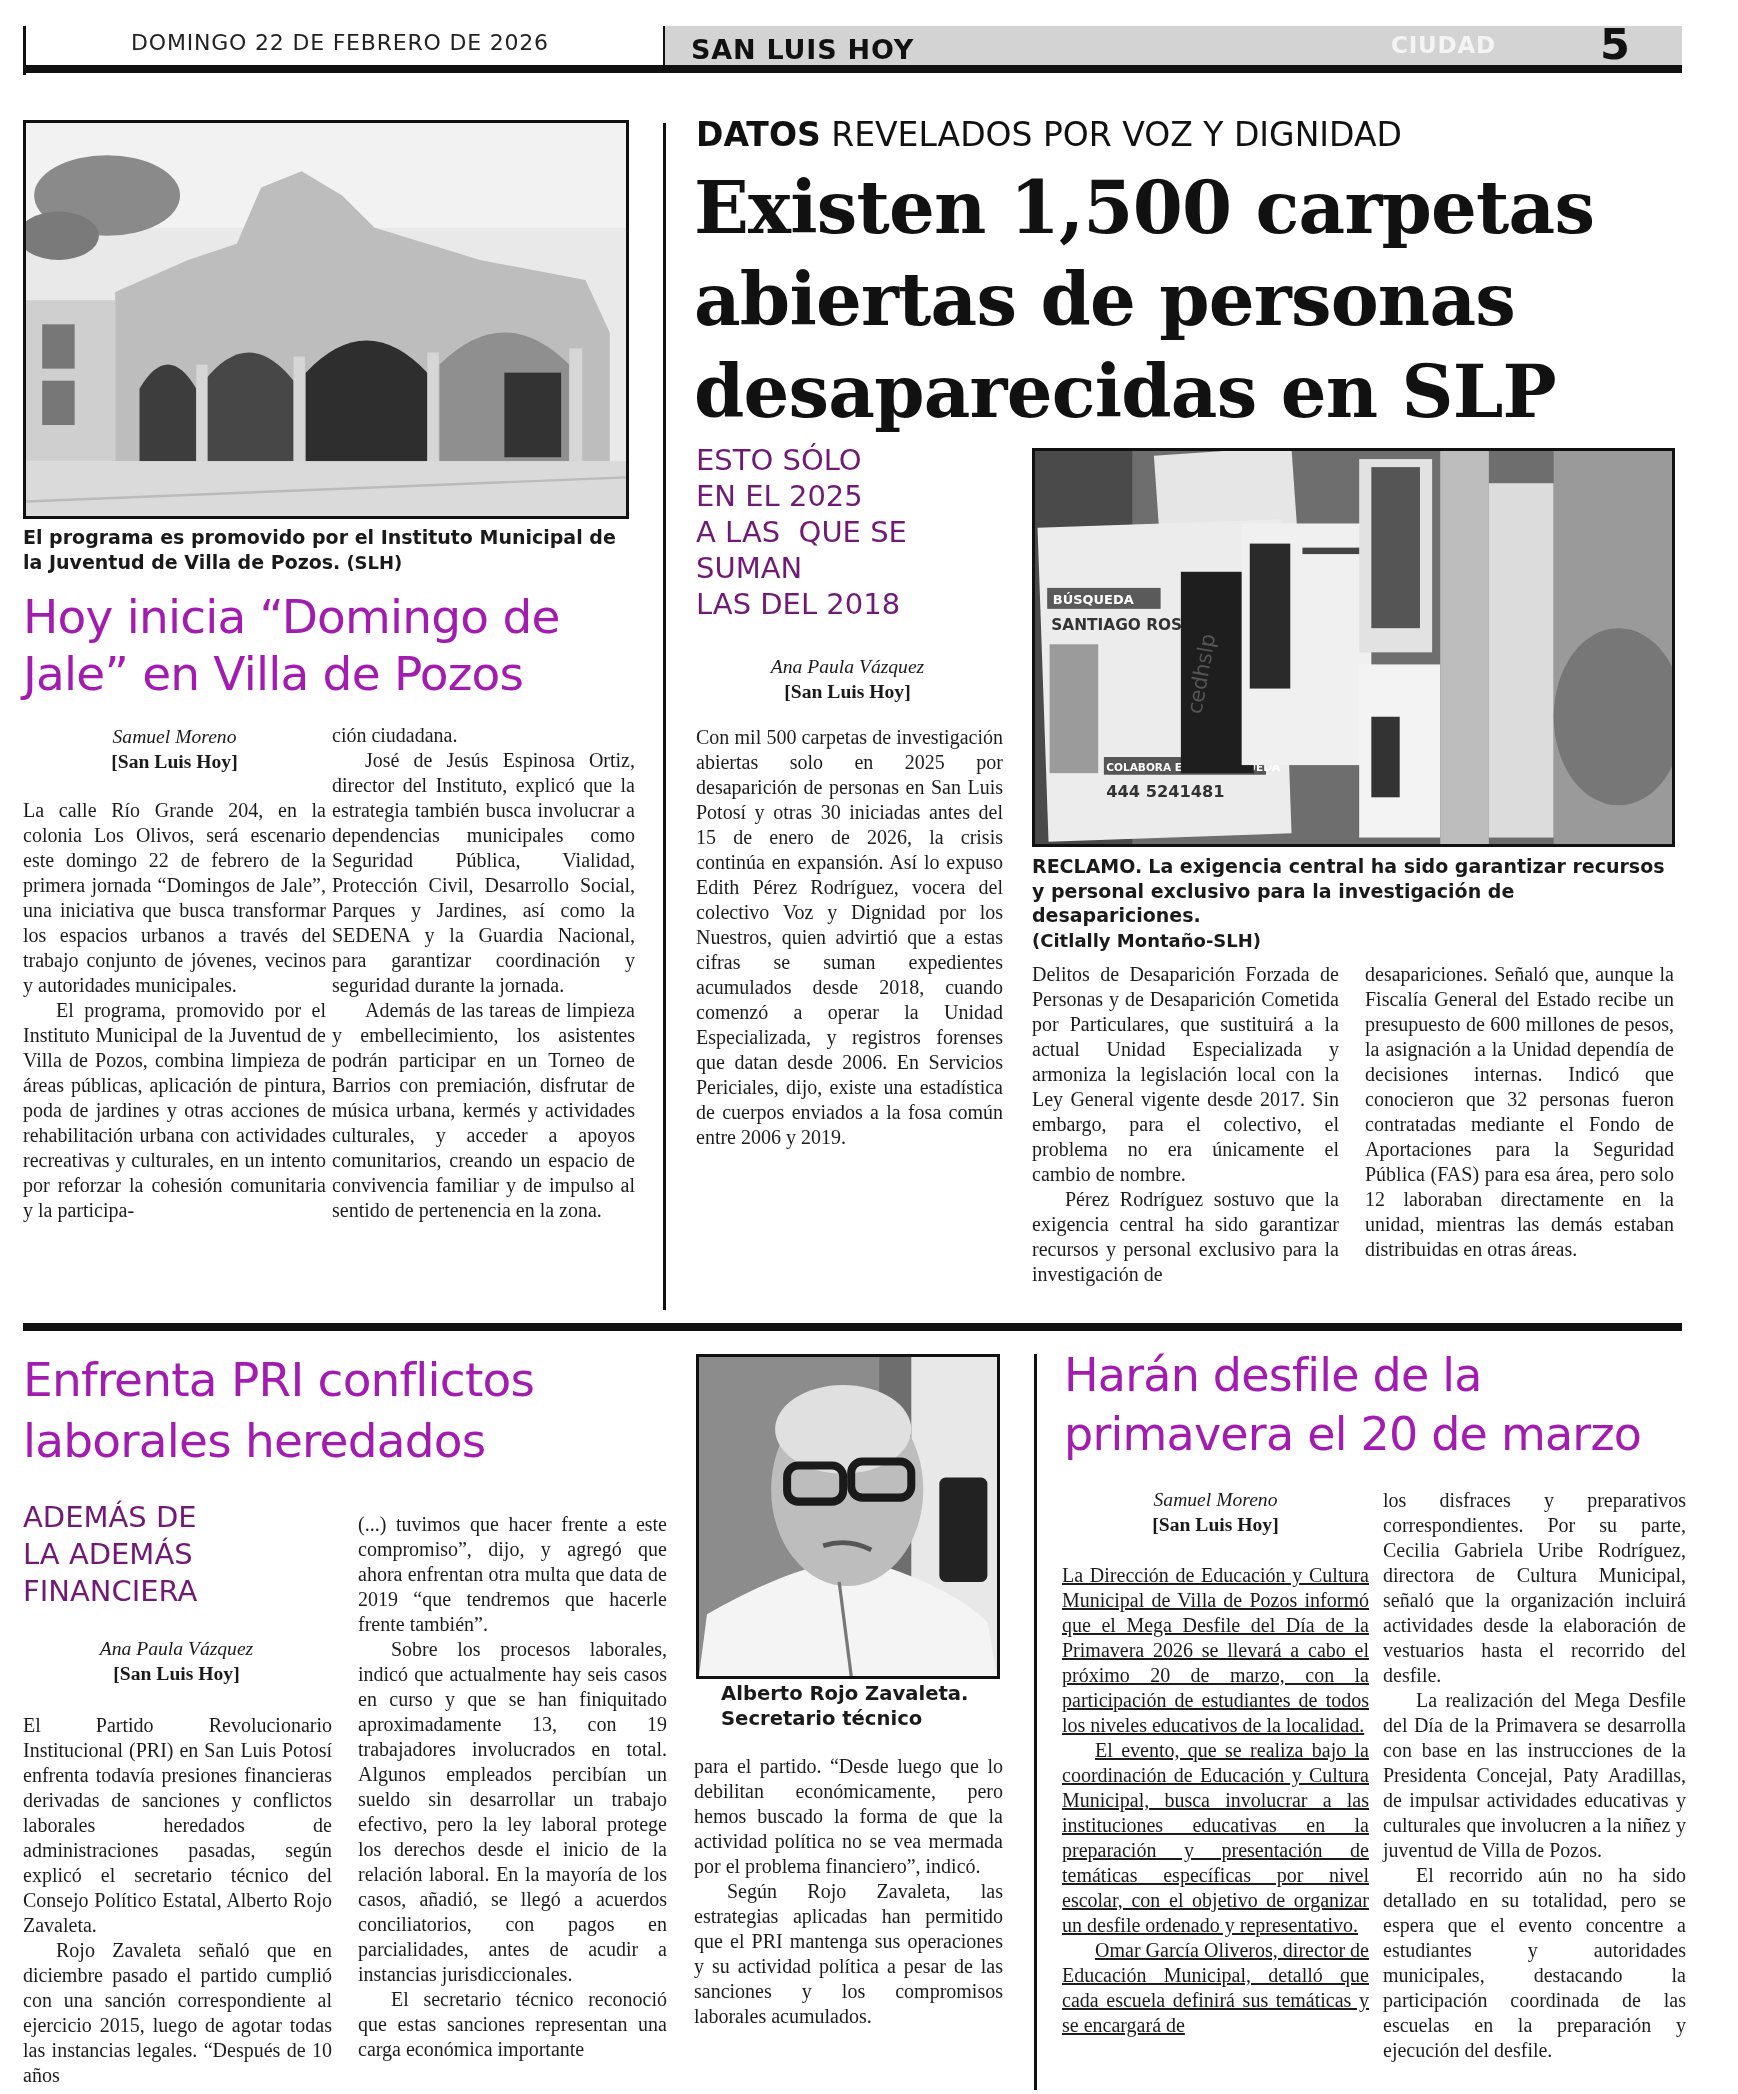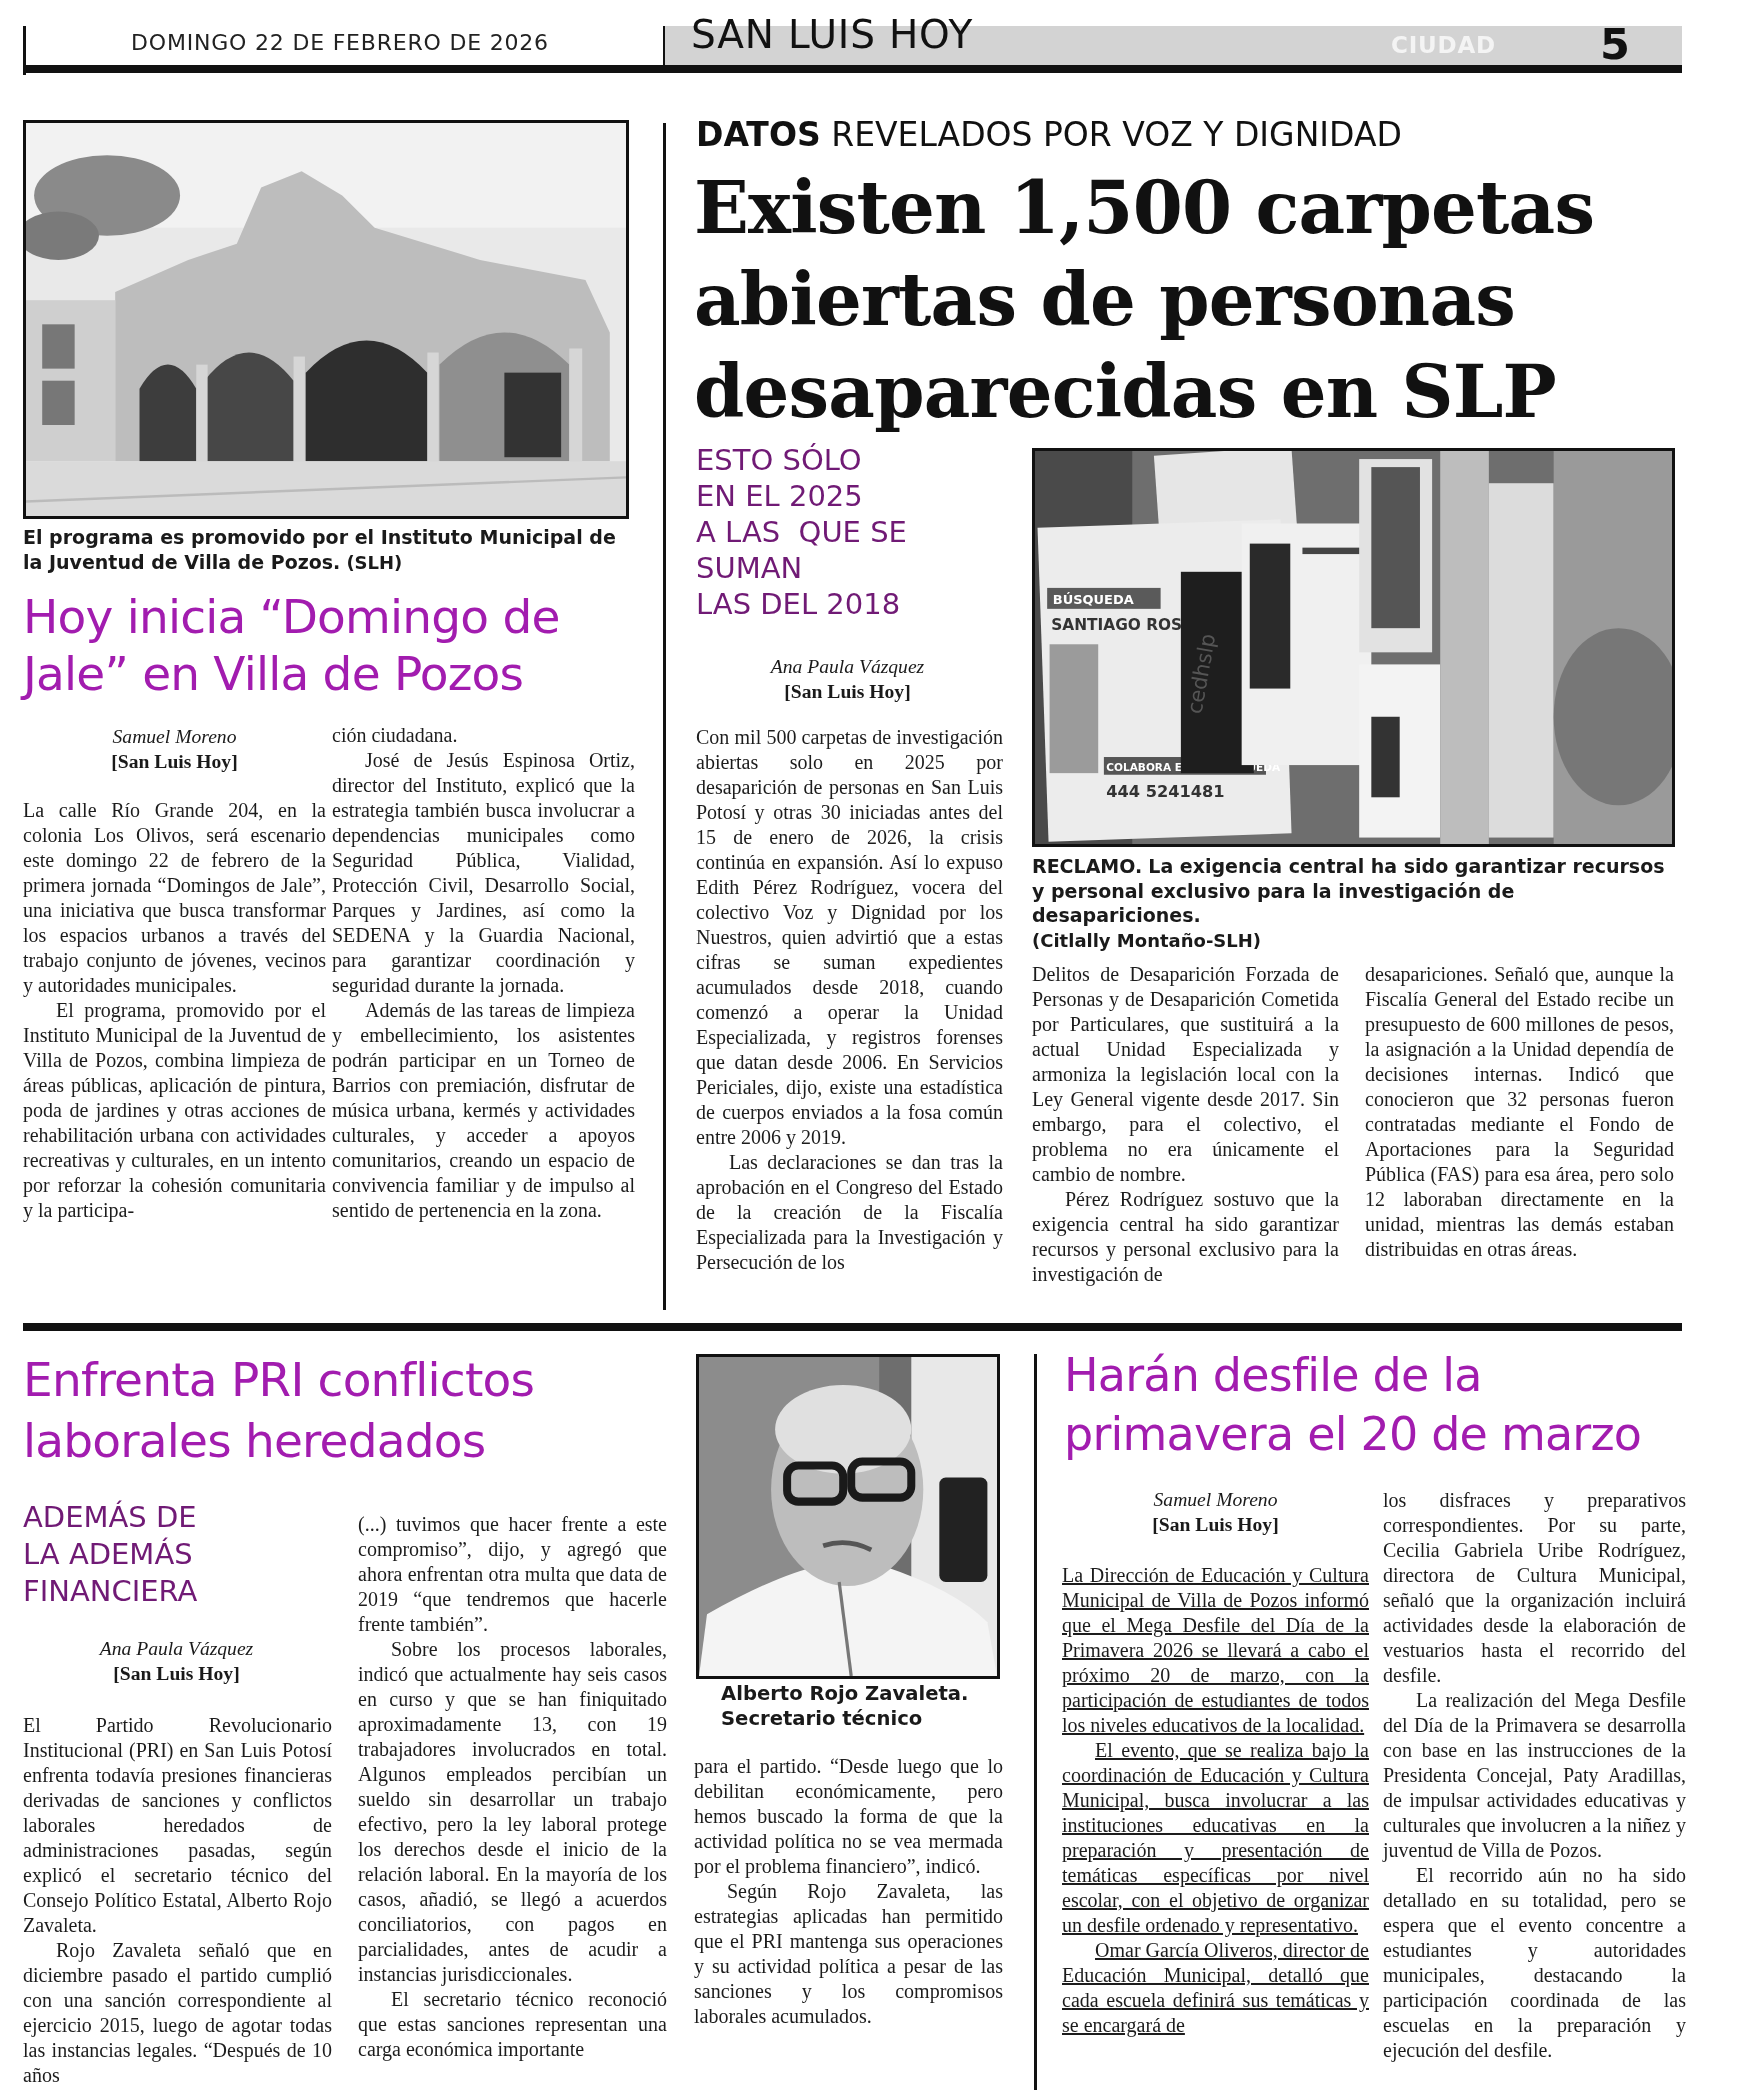--- a/index.html
+++ b/index.html
@@ -4,21 +4,21 @@
 <style>
   * { box-sizing: border-box; margin: 0; padding: 0; }
   html, body { width: 1738px; height: 2095px; background: #ffffff; overflow: hidden; }
   body { position: relative; font-family: "Liberation Serif", serif; color: #1a1a1a; }
   .abs { position: absolute; }
 
   
   .hdr-left-rule { left: 23px; top: 26px; width: 2.5px; height: 49px; background: #111; }
   .hdr-date { left: 33px; top: 29.5px; width: 614px; text-align: center; font-family: "DejaVu Sans", sans-serif; font-size: 22px; letter-spacing: 0.8px; color: #222; }
   .hdr-band { left: 663px; top: 26px; width: 1019px; height: 39px; background: #d3d3d3; border-left: 2.5px solid #111; }
-  .hdr-brand { left: 691px; top: 13px; font-family: "DejaVu Sans", sans-serif; font-weight: 400; font-size: 39px; letter-spacing: 0.8px; color: #111; line-height: 43px; }
+  .hdr-brand { left: 691px; top: 28px; font-family: "DejaVu Sans", sans-serif; font-weight: 700; font-size: 27px; letter-spacing: 0.8px; color: #111; line-height: 43px; }
   .hdr-section { left: 1391px; top: 26px; font-family: "DejaVu Sans", sans-serif; font-weight: bold; font-size: 23px; color: #f4f4f4; line-height: 39px; letter-spacing: 0.8px; }
   .hdr-page { left: 1600px; top: 21px; font-family: "DejaVu Sans", sans-serif; font-weight: bold; font-size: 43px; color: #111; line-height: 47px; }
   .hdr-bottom-rule { left: 23px; top: 65px; width: 1659px; height: 8.2px; background: #111; }
 
   
   .vrule { background: #111; width: 3.3px; }
 
   
   .photo { border: 3.3px solid #111; overflow: hidden; }
   .photo svg { width: 100%; height: 100%; display: block; }
@@ -151,21 +151,20 @@
   </svg>
 </div>
 <div class="abs caption" style="left:1032px; top:854px; width:646px; font-size:19px;">
   <b>RECLAMO.</b>
   <b style="font-weight:600;">La exigencia central ha sido garantizar recursos y personal exclusivo para la investigación de desapariciones.</b><br>
   <span class="credit">(Citlally Montaño-SLH)</span>
 </div>
 
 <div class="abs body" style="left:696px; top:725px; width:307px;">
   <p>Con mil 500 carpetas de investigación abiertas solo en 2025 por desaparición de personas en San Luis Potosí y otras 30 iniciadas antes del 15 de enero de 2026, la crisis continúa en expansión. Así lo expuso Edith Pérez Rodríguez, vocera del colectivo Voz y Dignidad por los Nuestros, quien advirtió que a estas cifras se suman expedientes acumulados desde 2018, cuando comenzó a operar la Unidad Especializada, y registros forenses que datan desde 2006. En Servicios Periciales, dijo, existe una estadística de cuerpos enviados a la fosa común entre 2006 y 2019.</p>
-  <p>Las declaraciones se dan tras la aprobación en el Congreso del Estado de la creación de la Fiscalía Especializada para la Investigación y Persecución de los</p>
 </div>
 <div class="abs body" style="left:1032px; top:962px; width:307px;">
   <p>Delitos de Desaparición Forzada de Personas y de Desaparición Cometida por Particulares, que sustituirá a la actual Unidad Especializada y armoniza la legislación local con la Ley General vigente desde 2017. Sin embargo, para el colectivo, el problema no era únicamente el cambio de nombre.</p>
   <p>Pérez Rodríguez sostuvo que la exigencia central ha sido garantizar recursos y personal exclusivo para la investigación de</p>
 </div>
 <div class="abs body" style="left:1365px; top:962px; width:309px;">
   <p class="cont">desapariciones. Señaló que, aunque la Fiscalía General del Estado recibe un presupuesto de 600 millones de pesos, la asignación a la Unidad dependía de decisiones internas. Indicó que conocieron que 32 personas fueron contratadas mediante el Fondo de Aportaciones para la Seguridad Pública (FAS) para esa área, pero solo 12 laboraban directamente en la unidad, mientras las demás estaban distribuidas en otras áreas.</p>
 </div>
 
 <div class="abs hrule" style="left:23px; top:1323px; width:1659px;"></div>

